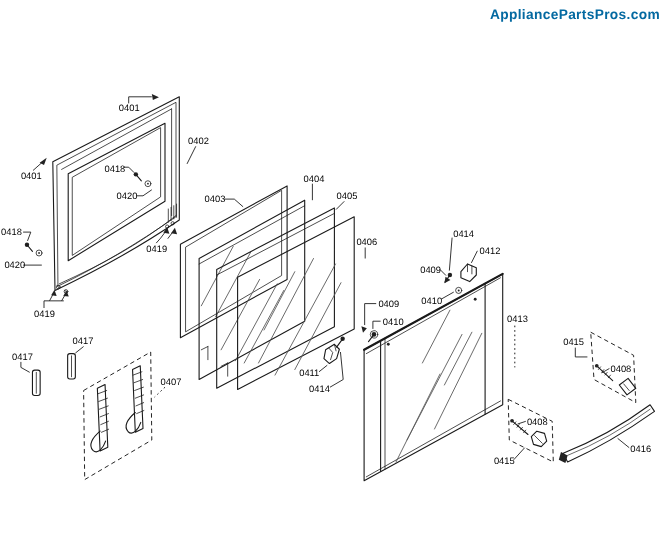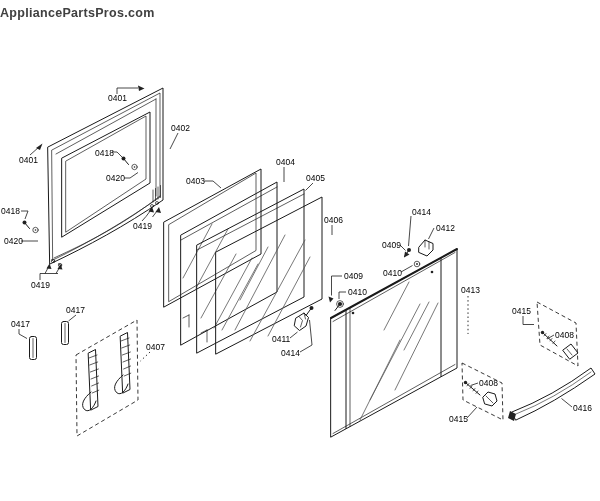--- a/index.html
+++ b/index.html
@@ -1,19 +1,19 @@
 <!DOCTYPE html>
 <html><head>
 <meta charset="utf-8">
 <style>
   html,body{margin:0;padding:0;background:#ffffff;}
   .canvas{position:relative;width:600px;height:501px;background:#ffffff;overflow:hidden;
           font-family:"Liberation Sans",sans-serif;}
-  .brand{position:absolute;top:6px;left:0;width:100%;text-align:left;
-         font-size:12.5px;font-weight:bold;letter-spacing:.3px;color:#404040;}
+  .brand{position:absolute;top:6px;left:0;width:100%;text-align:right;
+         font-size:12.5px;font-weight:bold;letter-spacing:.3px;color:#0369a1;}
   svg{position:absolute;top:0;left:0;}
   .ln{stroke:#1a1a1a;stroke-width:1;fill:none;stroke-linecap:round;stroke-linejoin:round;}
   .thick{stroke-width:2;}
   .thin{stroke-width:.7;}
   .refl{stroke:#565656;stroke-width:.8;fill:none;stroke-linecap:round;}
   .dash{stroke:#222;stroke-width:.9;fill:none;stroke-dasharray:4 3;stroke-linejoin:round;}
   .leader{stroke:#1a1a1a;stroke-width:.8;fill:none;stroke-linejoin:round;}
   .dot-leader{stroke:#1a1a1a;stroke-width:.9;fill:none;stroke-dasharray:1.5 2.6;}
   .lbl{font:8.5px "Liberation Sans",sans-serif;fill:#000;}
   .fillw{fill:#fff;}

